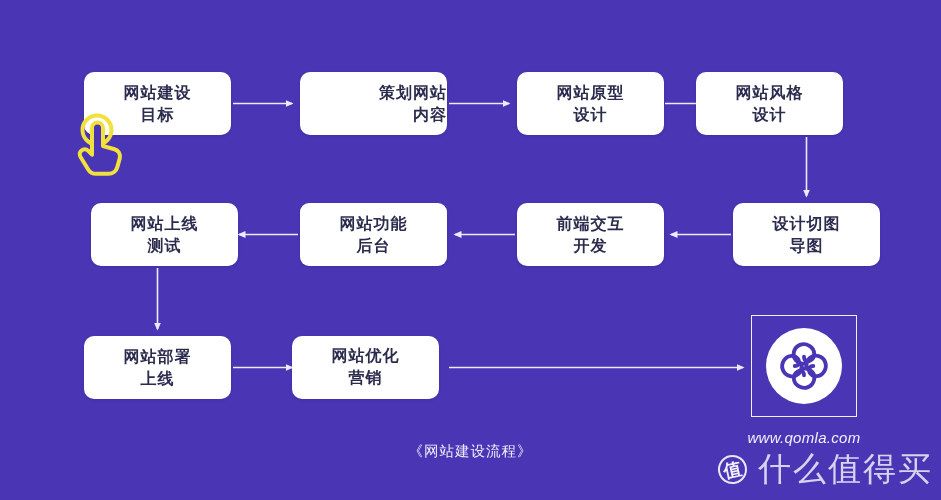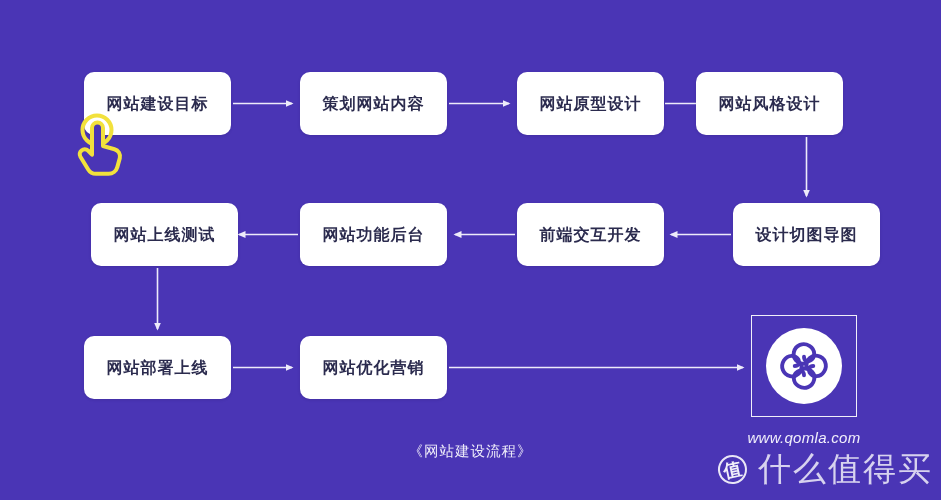--- a/index.html
+++ b/index.html
@@ -9,28 +9,28 @@
     background:#4A35B5;
     overflow:hidden;
     font-family:"Liberation Sans","DejaVu Sans",sans-serif;
   }
   .connectors{position:absolute;left:0;top:0;width:941px;height:500px;pointer-events:none;}
   .node{
     position:absolute;
     width:147px;height:63px;
     background:#ffffff;
     border-radius:10px;
-    display:flex;flex-direction:row;align-items:center;justify-content:center;
+    display:flex;flex-direction:column;align-items:center;justify-content:center;
     font-size:16px;font-weight:bold;line-height:22px;
     color:#2B2B4E;letter-spacing:1px;
     box-shadow:0 1px 3px rgba(20,10,60,.15);
   }
-  .n0{left:84px;top:72px;}  .n1{left:300px;top:72px;}  .n2{left:517px;top:72px;}  .n3{left:696px;top:72px;}
+  .n0{left:84px;top:72px;}  .n1{left:300px;top:72px;align-items:flex-end;}  .n2{left:517px;top:72px;}  .n3{left:696px;top:72px;}
   .n4{left:84px;top:203px;margin-left:7px;} .n5{left:300px;top:203px;border-radius:9px;} .n6{left:517px;top:203px;} .n7{left:733px;top:203px;}
-  .n8{left:84px;top:336px;} .n9{left:300px;top:336px;}
+  .n8{left:84px;top:336px;} .n9{left:292px;top:336px;font-family:Liberation Mono, monospace;}
   .hand{position:absolute;left:62px;top:108px;width:76px;height:68px;}
   .logo-box{
     position:absolute;left:751px;top:315px;width:106px;height:102px;
     border:1.5px solid rgba(255,255,255,.92);
     box-sizing:border-box;
   }
   .logo-circle{
     position:absolute;left:14px;top:12px;width:76px;height:76px;
     background:#ffffff;border-radius:50%;
     display:flex;align-items:center;justify-content:center;

